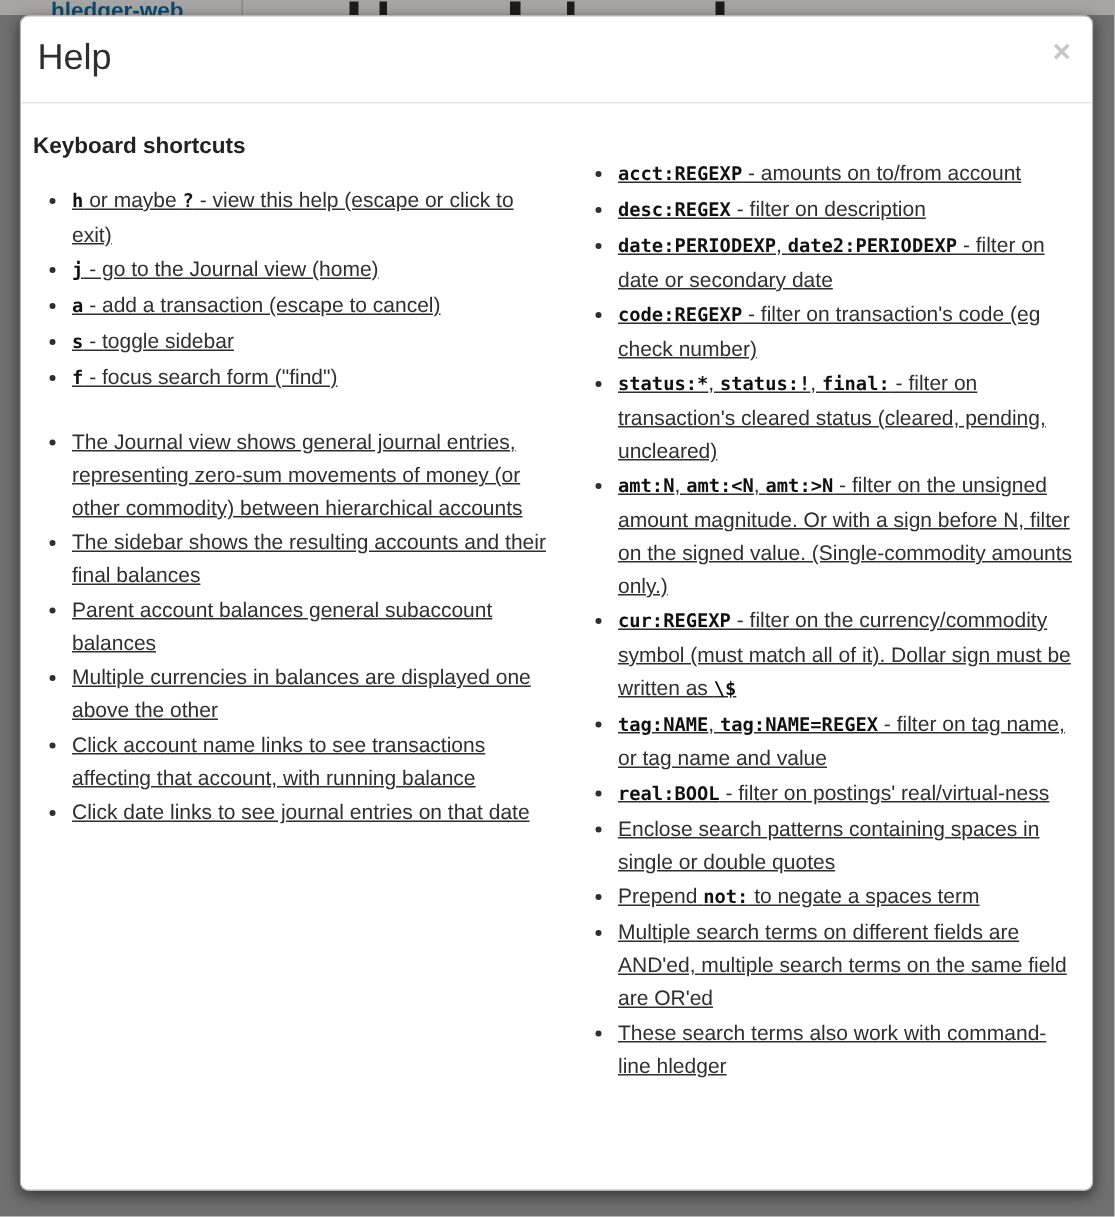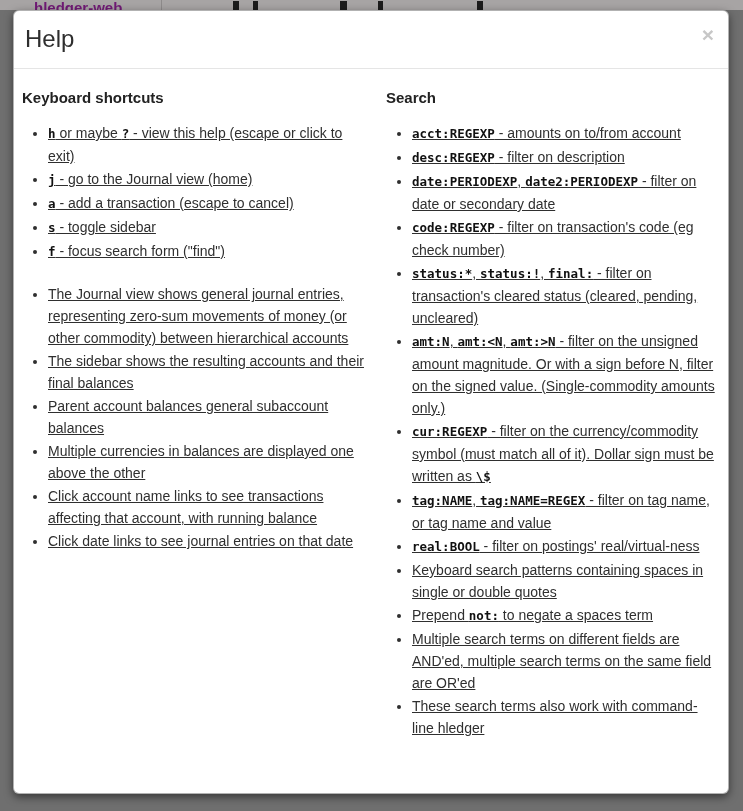--- a/index.html
+++ b/index.html
@@ -14,21 +14,21 @@
   
   .top-strip {
     position:absolute; top:0; left:0; width:743px; height:10px;
     background:#a7a4a4;
     overflow:hidden;
     z-index:1;
   }
   .site-title {
     position:absolute; left:34px; top:0px;
     font-size:15px; line-height:15px; font-weight:bold;
-    color:#701a75;
+    color:#0c4a6e;
     text-decoration:underline;
   }
   .top-divider {
     position:absolute; left:161px; top:0; width:1px; height:10px;
     background:#8d8a8a;
   }
   .frag {
     position:absolute; top:1px; height:9px; width:6px;
     background:#1c1c1c;
   }
@@ -131,31 +131,30 @@
         <ul class="help-list">
           <li><span>The Journal view shows general journal entries, representing zero-sum movements of money (or other commodity) between hierarchical accounts</span></li>
           <li><span>The sidebar shows the resulting accounts and their final balances</span></li>
           <li><span>Parent account balances general subaccount balances</span></li>
           <li><span>Multiple currencies in balances are displayed one above the other</span></li>
           <li><span>Click account name links to see transactions affecting that account, with running balance</span></li>
           <li><span>Click date links to see journal entries on that date</span></li>
         </ul>
       </div>
     <div class="help-col col-right">
-        <h4 class="section-heading">Search</h4>
         <ul class="help-list">
           <li><code>acct:REGEXP</code><span> - amounts on to/from account</span></li>
-          <li><code>desc:REGEXP</code><span> - filter on description</span></li>
+          <li><code>desc:REGEX</code><span> - filter on description</span></li>
           <li><code>date:PERIODEXP</code><span>, </span><code>date2:PERIODEXP</code><span> - filter on date or secondary date</span></li>
           <li><code>code:REGEXP</code><span> - filter on transaction's code (eg check number)</span></li>
           <li><code>status:*</code><span>, </span><code>status:!</code><span>, </span><code>final:</code><span> - filter on transaction's cleared status (cleared, pending, uncleared)</span></li>
           <li><code>amt:N</code><span>, </span><code>amt:&lt;N</code><span>, </span><code>amt:&gt;N</code><span> - filter on the unsigned amount magnitude. Or with a sign before N, filter on the signed value. (Single-commodity amounts only.)</span></li>
           <li><code>cur:REGEXP</code><span> - filter on the currency/commodity symbol (must match all of it). Dollar sign must be written as </span><code>\$</code></li>
           <li><code>tag:NAME</code><span>, </span><code>tag:NAME=REGEX</code><span> - filter on tag name, or tag name and value</span></li>
           <li><code>real:BOOL</code><span> - filter on postings' real/virtual-ness</span></li>
-          <li><span>Keyboard search patterns containing spaces in single or double quotes</span></li>
+          <li><span>Enclose search patterns containing spaces in single or double quotes</span></li>
           <li><span>Prepend </span><code>not:</code><span> to negate a spaces term</span></li>
           <li><span>Multiple search terms on different fields are AND'ed, multiple search terms on the same field are OR'ed</span></li>
           <li><span>These search terms also work with command-line hledger</span></li>
         </ul>
       </div>
   </div>
 </div>
 
 </body></html>

